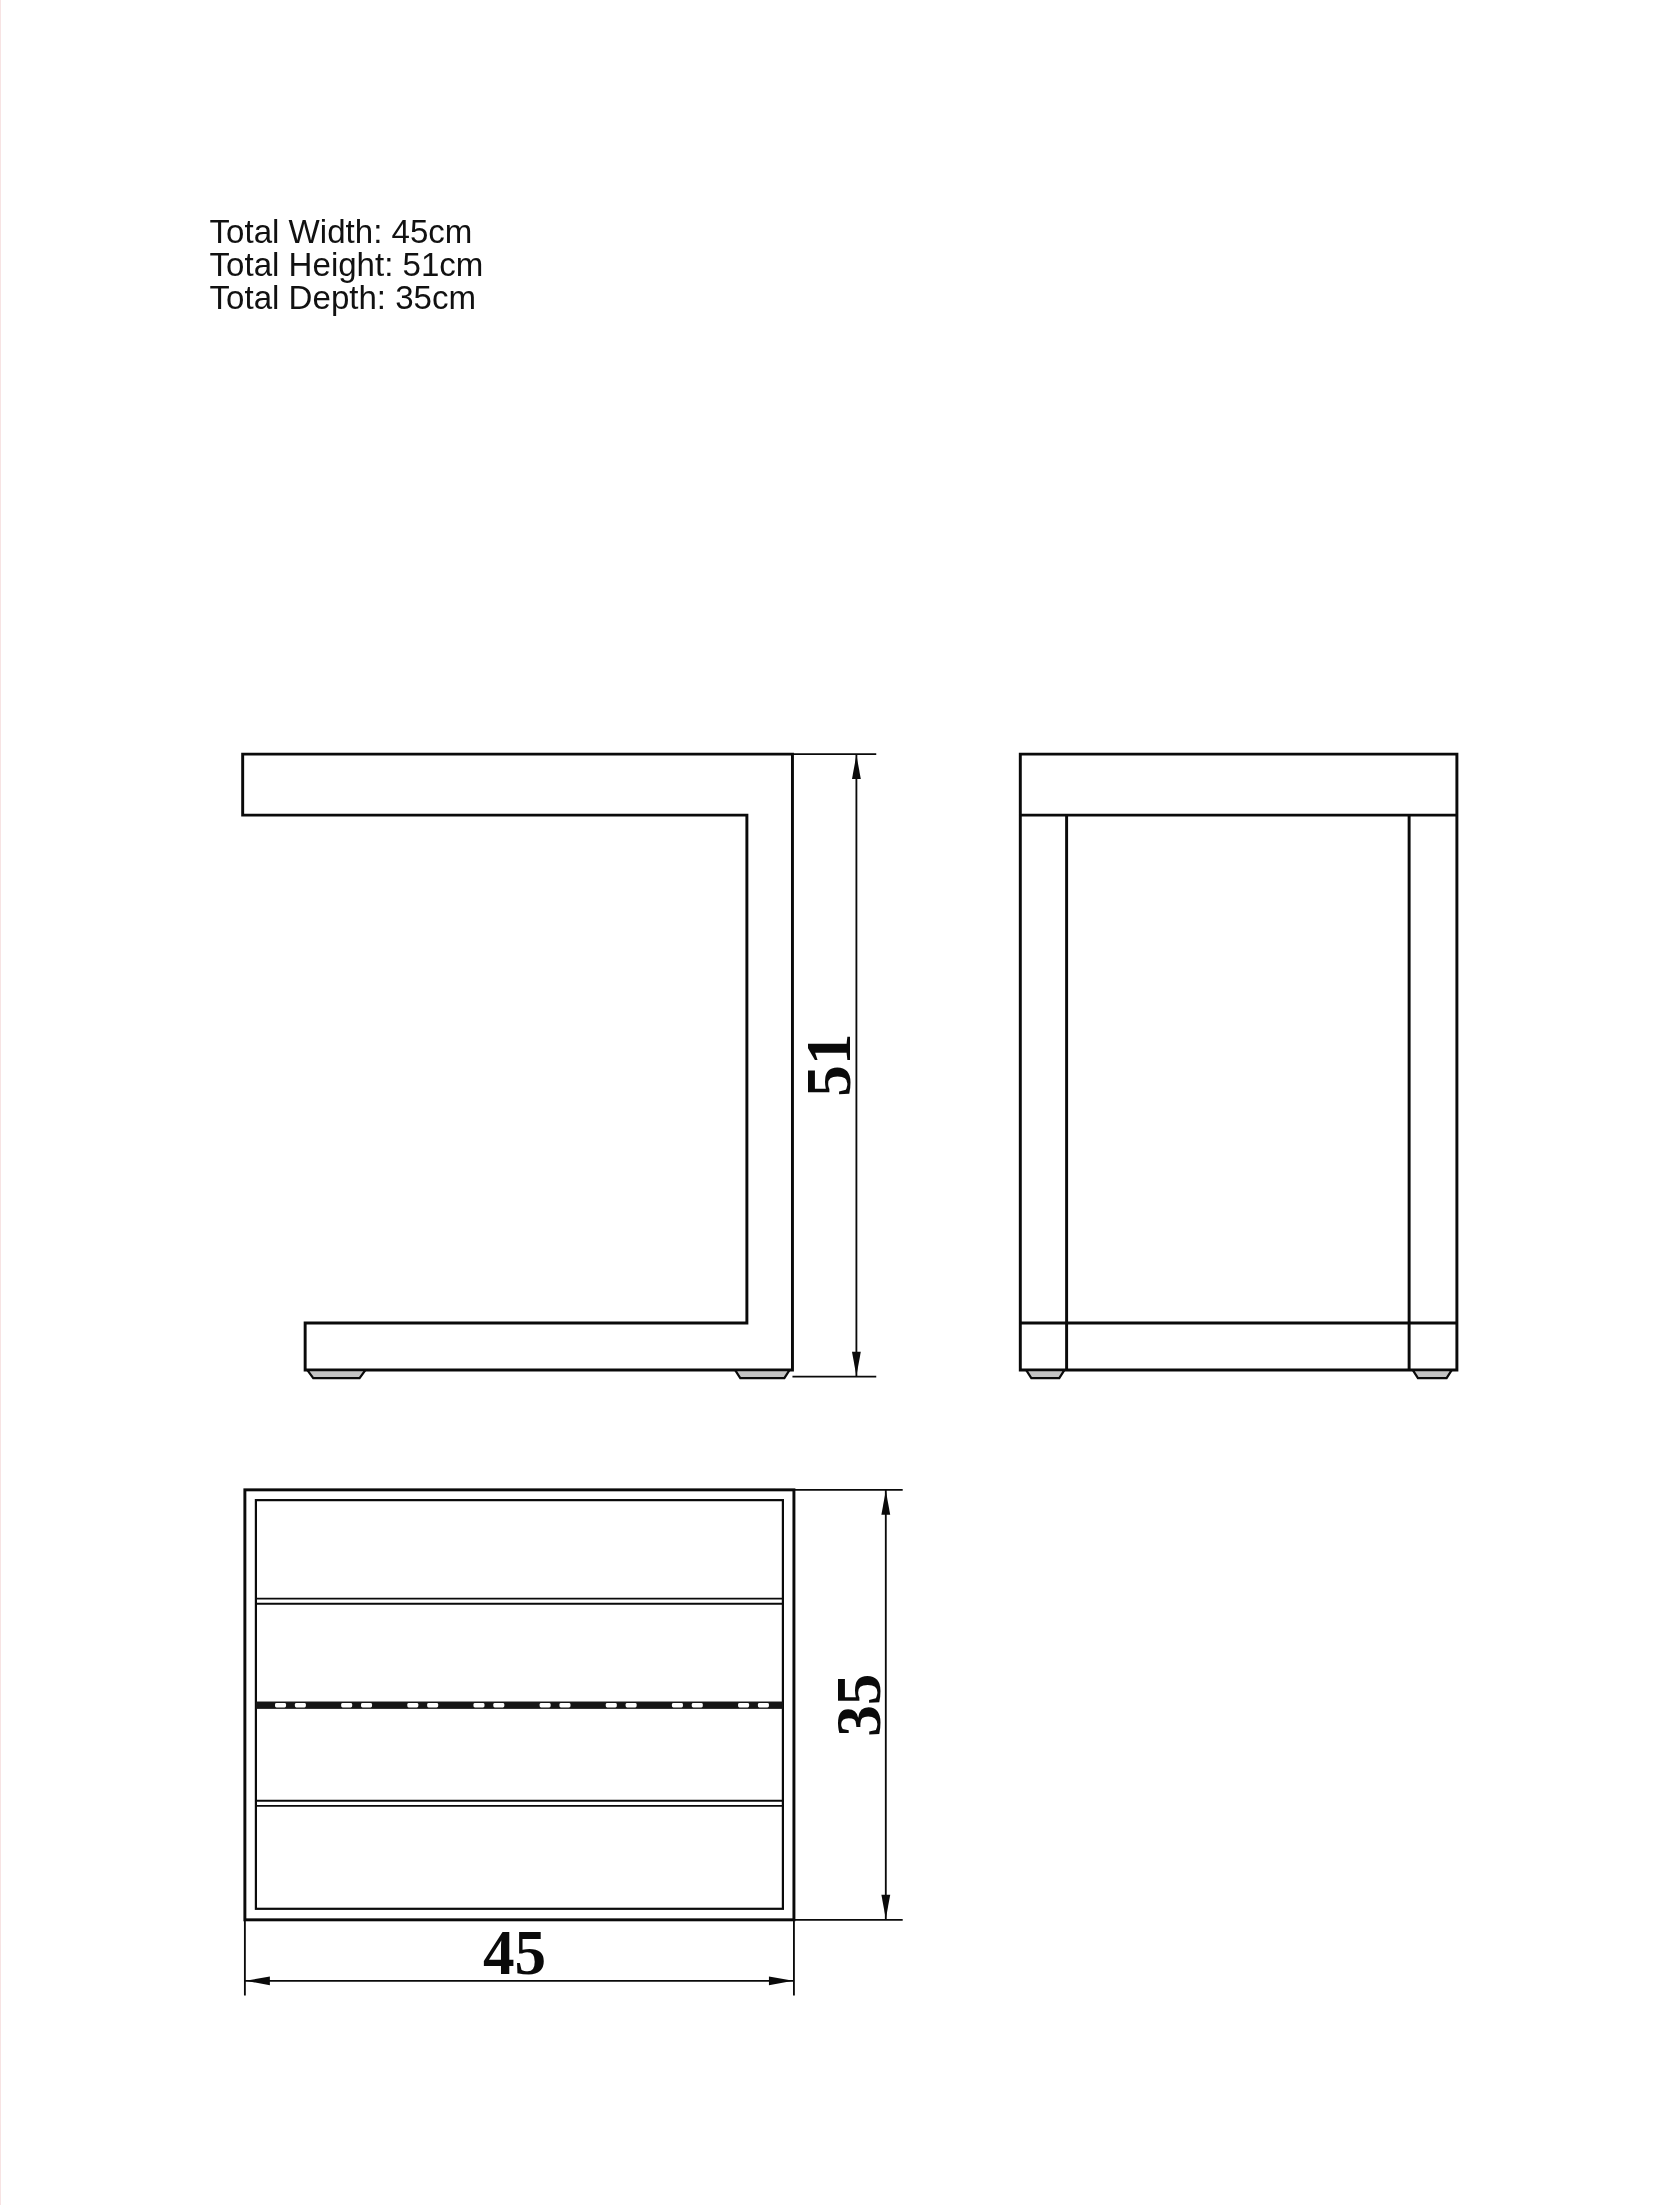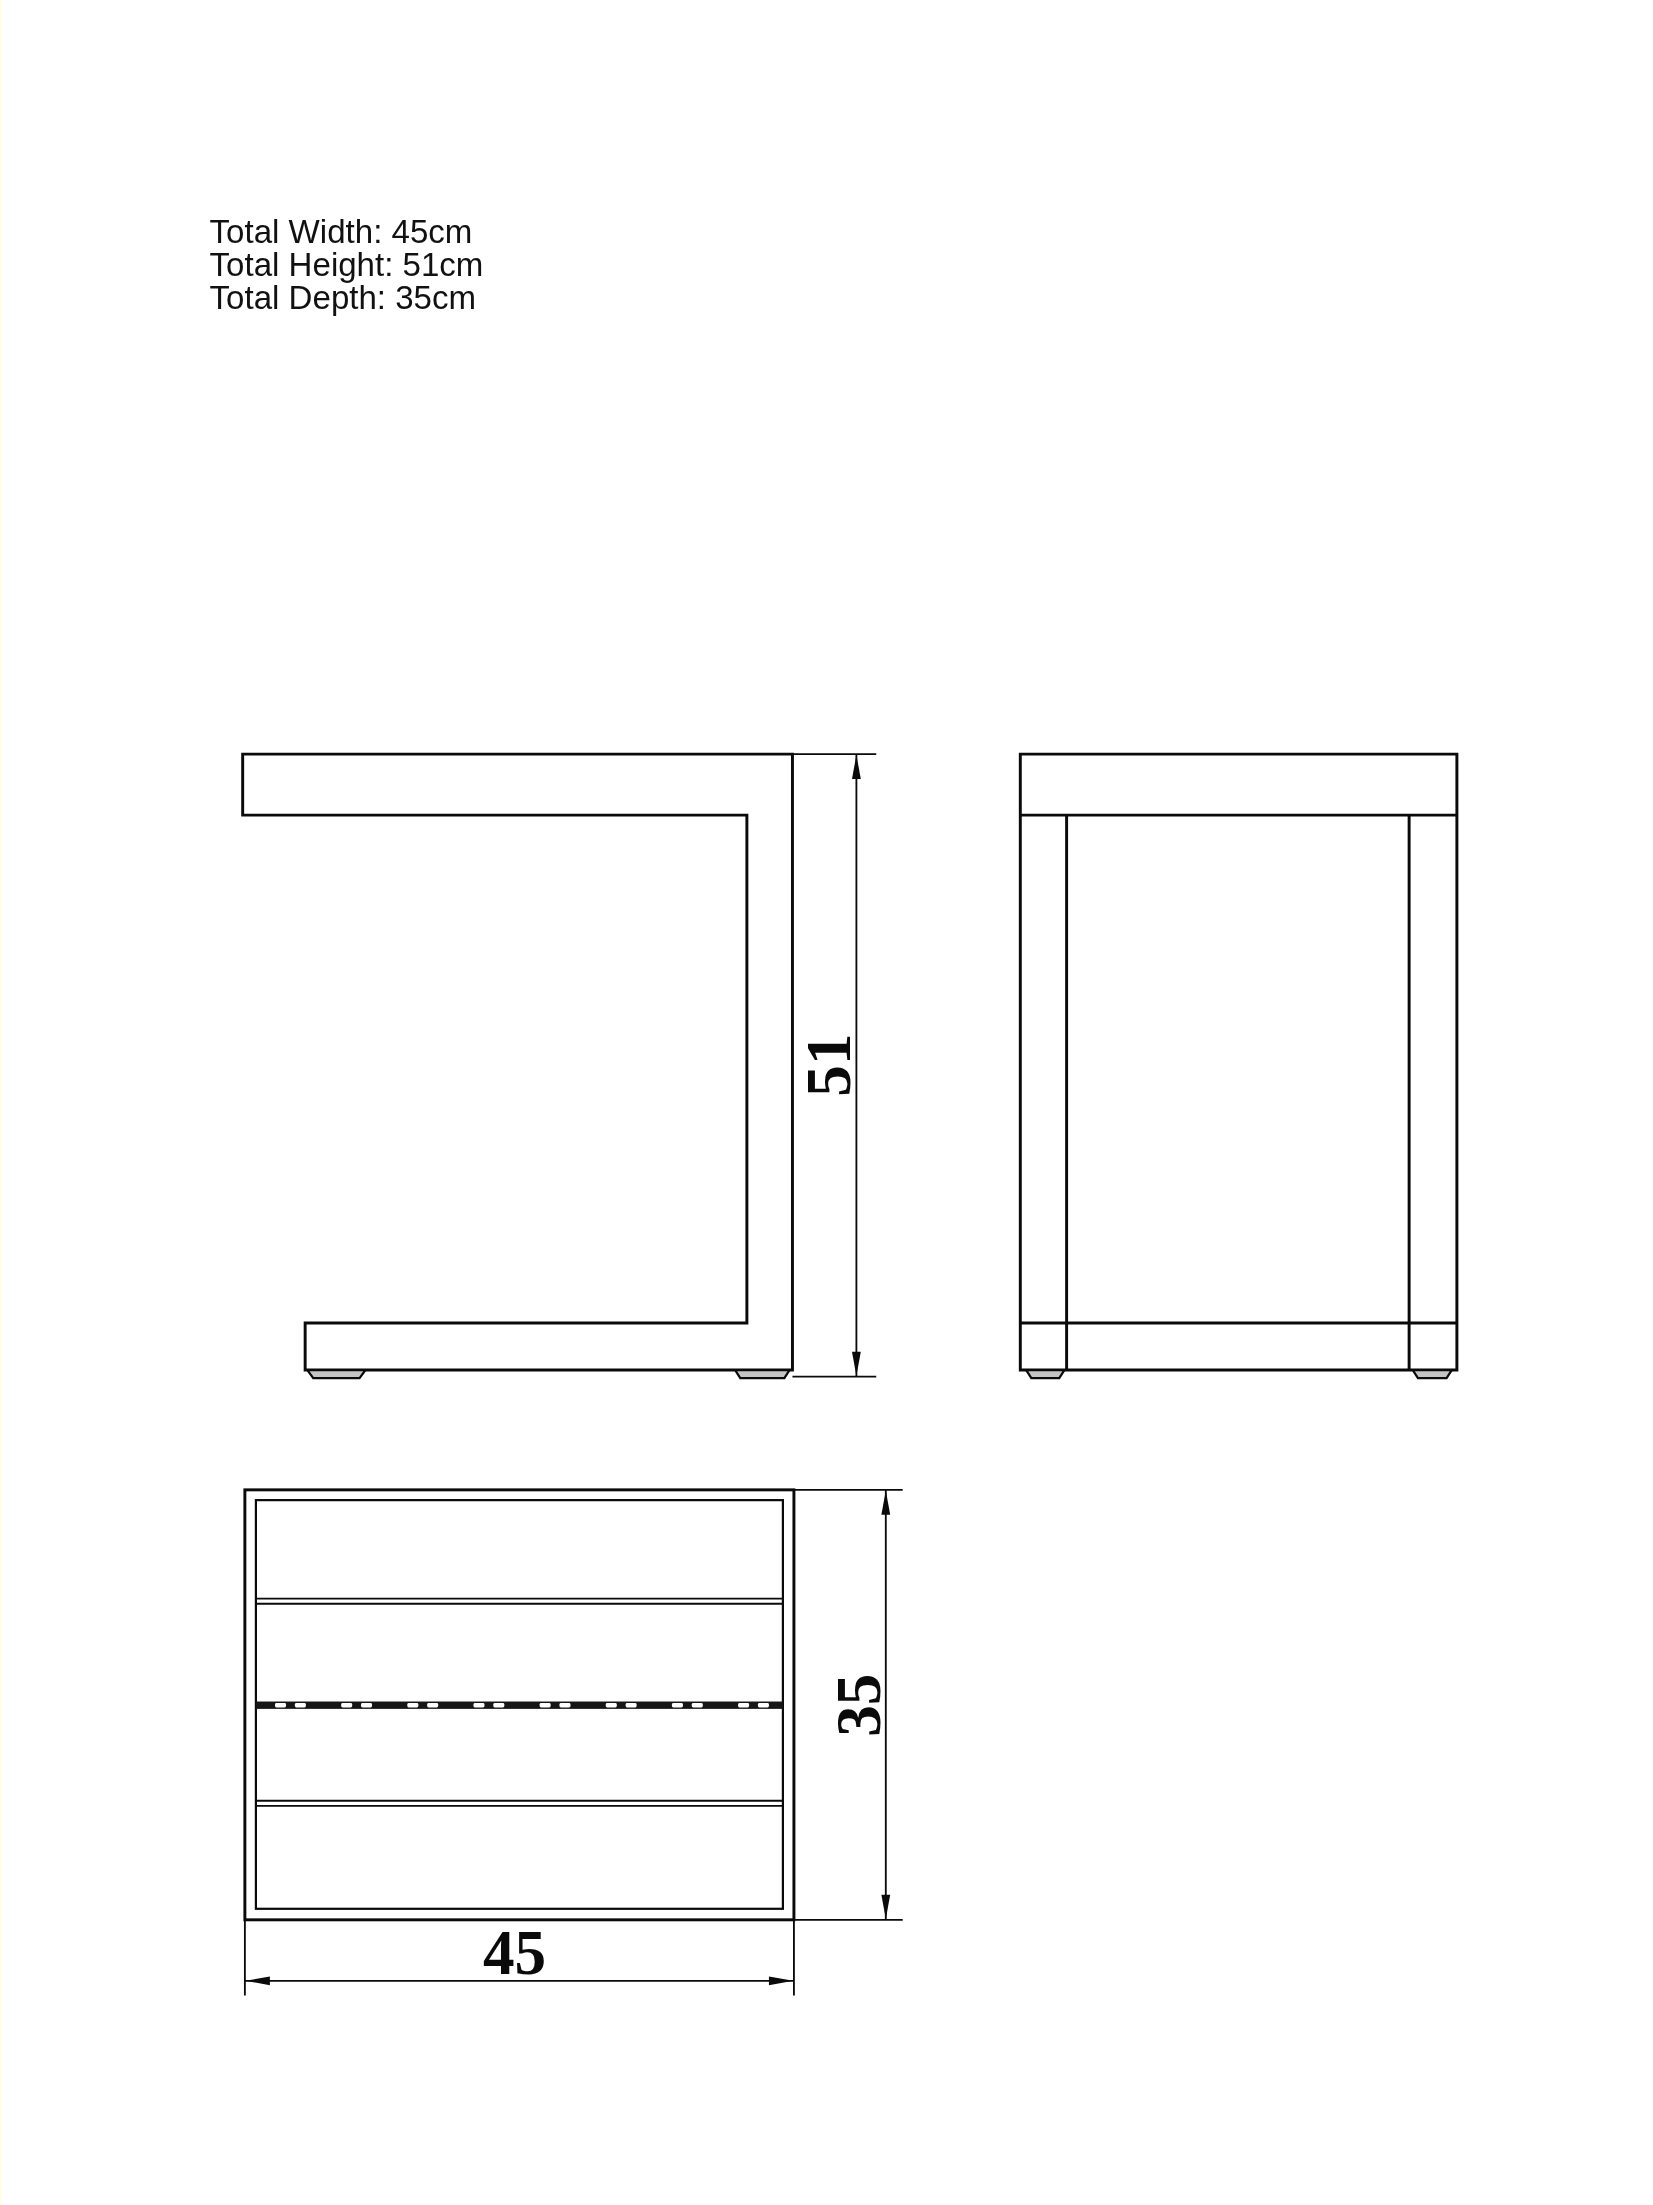--- a/index.html
+++ b/index.html
@@ -1,16 +1,16 @@
 <!DOCTYPE html>
 <html style="font-size:11.8px"><head>
 <meta charset="utf-8">
 <style>
   html,body{margin:0;padding:0;background:#ffffff;}
-  .canvas{width:1654px;height:2205px;position:relative;background:#fde047;}
+  .canvas{width:1654px;height:2205px;position:relative;background:#b91c1c;}
   .spectext{font-family:"Liberation Sans",sans-serif;font-size:45px;fill:#111111;}
   .outline{stroke:#0a0a0a;stroke-width:4;fill:none;stroke-linecap:square;}
   .inner{stroke:#0a0a0a;stroke-width:3;fill:none;}
   .slatline{stroke:#0a0a0a;stroke-width:2.5;fill:none;}
   .dimline{stroke:#0a0a0a;stroke-width:2.5;fill:none;stroke-linecap:butt;}
   .arrow{stroke:none;}
   .dimtext{font-family:"Liberation Serif","DejaVu Serif",serif;font-weight:bold;
            font-size:86px;fill:#0a0a0a;text-anchor:middle;}
   .foot{stroke:#0a0a0a;stroke-width:3;}
   .dash{stroke:none;}

